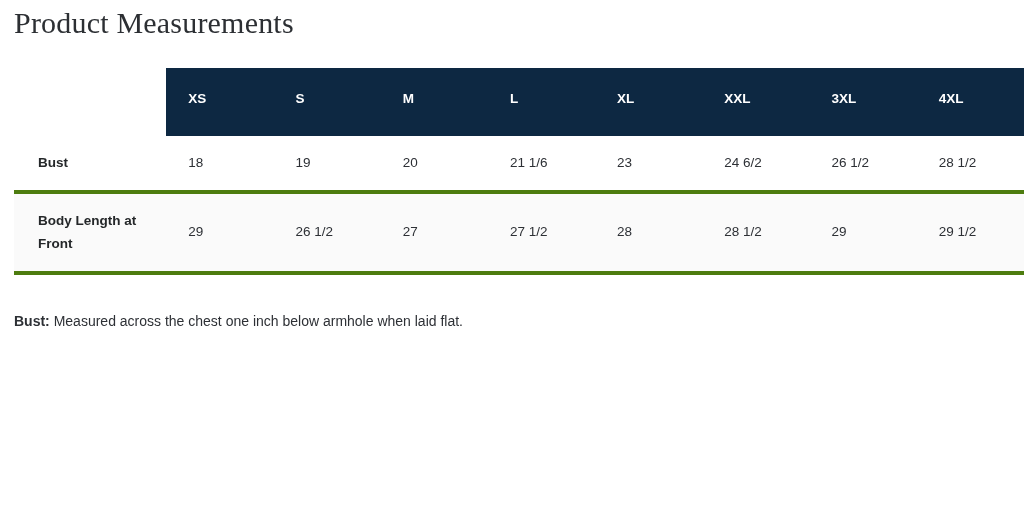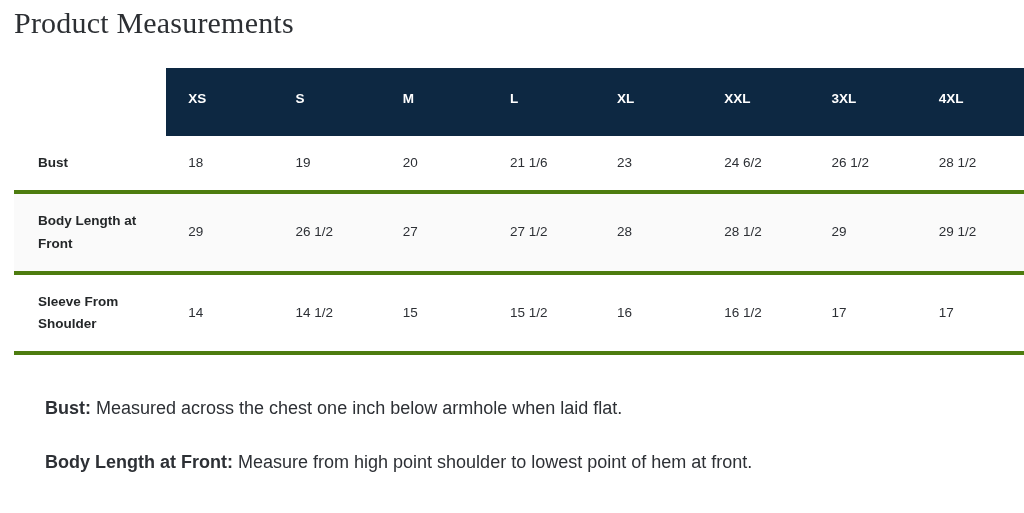--- a/index.html
+++ b/index.html
@@ -77,25 +77,24 @@
   }
   table.size-table tbody tr:first-child td {
     border-top: none;
   }
 
   
   .notes {
     padding: 22px 14px 0 14px;
   }
   .note {
-    font-size: 18px;
+    font-size: 14px;
     color: #2d3035;
     line-height: 1.5;
     margin-bottom: 27px;
-    margin-left: 31px;
   }
   .note:last-child { margin-bottom: 0; }
   .note b { font-weight: bold; }
 </style>
 </head>
 <body>
 
 <div class="page">
 
   <h1 class="page-title">Product Measurements</h1>
@@ -142,37 +141,23 @@
           <td class="rowlabel">Body Length at Front</td>
           <td>29</td>
           <td>26 1/2</td>
           <td>27</td>
           <td>27 1/2</td>
           <td>28</td>
           <td>28 1/2</td>
           <td>29</td>
           <td>29 1/2</td>
         </tr>
-        <tr>
-          <td class="rowlabel">Sleeve From Shoulder</td>
-          <td>14</td>
-          <td>14 1/2</td>
-          <td>15</td>
-          <td>15 1/2</td>
-          <td>16</td>
-          <td>16 1/2</td>
-          <td>17</td>
-          <td>17</td>
-        </tr>
       </tbody>
     </table>
   </div>
 
   <div class="notes">
     <p class="note">
       <b>Bust:</b><span> Measured across the chest one inch below armhole when laid flat.</span>
     </p>
-    <p class="note">
-      <b>Body Length at Front:</b><span> Measure from high point shoulder to lowest point of hem at front.</span>
-    </p>
   </div>
 
 </div>
 
 </body></html>

